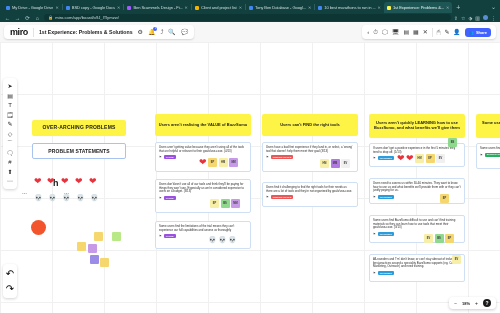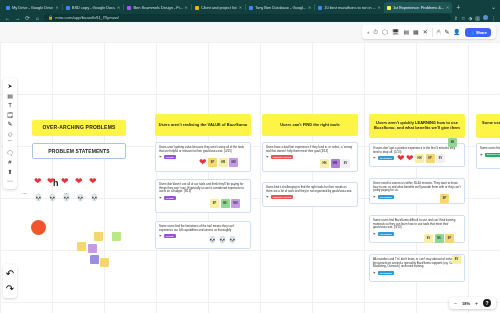--- a/index.html
+++ b/index.html
@@ -184,20 +184,30 @@
       <span class="ai">☆</span>
       <span class="ai">⬗</span>
       <span class="ai">▥</span>
       <span class="profile-dot"></span>
       <span class="ai">⋮</span>
     </div>
   </div>
 </div>
 
 <div id="appbar">
+  <div id="appbar-left">
+    <span id="miro-logo">miro</span>
+    <span class="bar-div"></span>
+    <span id="board-title">1st Experience: Problems &amp; Solutions</span>
+    <span class="bar-ic">⚙</span>
+    <span class="bar-ic">🔔<span class="badge">1</span></span>
+    <span class="bar-ic">⤴</span>
+    <span class="bar-ic">🔍</span>
+    <span class="bar-ic">💬</span>
+  </div>
   <div id="appbar-right">
     <span class="bar-ic">‹</span>
     <span class="bar-ic">⏱</span>
     <span class="bar-ic">🖵</span>
     <span class="bar-ic">🖥</span>
     <span class="bar-ic">▤</span>
     <span class="bar-ic">▦</span>
     <span class="bar-ic">✕</span>
     <span class="bar-div"></span>
     <span class="bar-ic">🖱</span>

